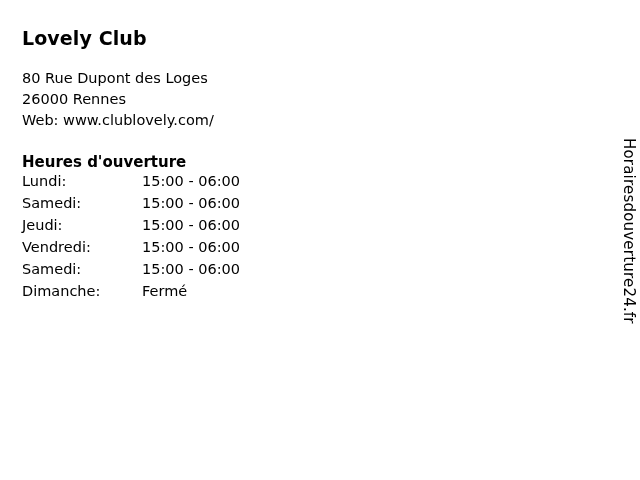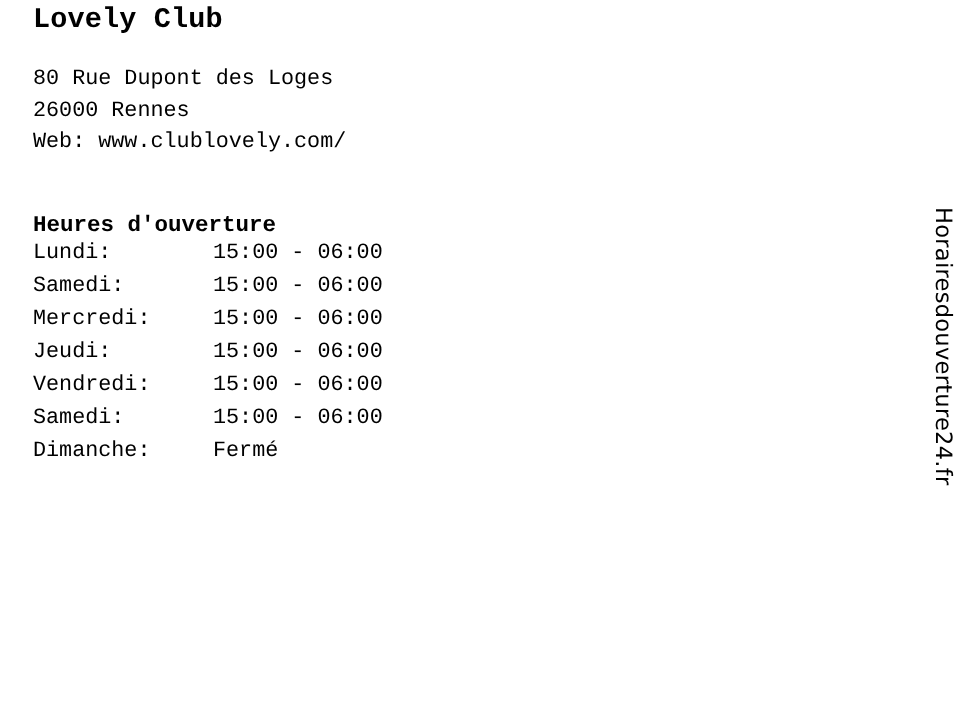--- a/index.html
+++ b/index.html
@@ -11,35 +11,34 @@
     height: 480px;
     background: #ffffff;
     font-family: "DejaVu Sans", sans-serif;
     color: #000000;
     position: relative;
     overflow: hidden;
   }
   .page {
     position: absolute;
     left: 22px;
-    top: 2px;
+    top: 27px;
     width: 560px;
-    font-family: Liberation Mono, monospace;
   }
   .business-name {
     font-size: 19px;
     font-weight: bold;
     margin: 0 0 18px 0;
     line-height: 1.2;
     letter-spacing: 0.1px;
   }
   .address-block {
     font-size: 14.5px;
     line-height: 21px;
-    margin-bottom: 36px;
+    margin-bottom: 22px;
   }
   .address-line {
     white-space: pre;
   }
   .hours-title {
     font-size: 15px;
     font-weight: bold;
     margin: 0 0 2px 0;
   }
   .hours-table {
@@ -89,24 +88,20 @@
     <tbody>
       <tr>
         <td class="day-cell">Lundi:</td>
         <td class="time-cell">15:00 - 06:00</td>
       </tr>
       <tr>
         <td class="day-cell">Samedi:</td>
         <td class="time-cell">15:00 - 06:00</td>
       </tr>
       <tr>
-        <td class="day-cell">Mercredi:</td>
-        <td class="time-cell">15:00 - 06:00</td>
-      </tr>
-      <tr>
         <td class="day-cell">Jeudi:</td>
         <td class="time-cell">15:00 - 06:00</td>
       </tr>
       <tr>
         <td class="day-cell">Vendredi:</td>
         <td class="time-cell">15:00 - 06:00</td>
       </tr>
       <tr>
         <td class="day-cell">Samedi:</td>
         <td class="time-cell">15:00 - 06:00</td>

